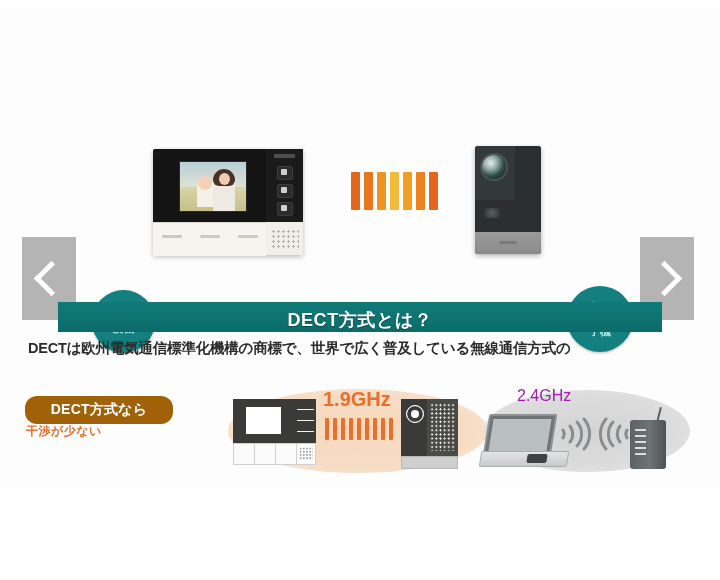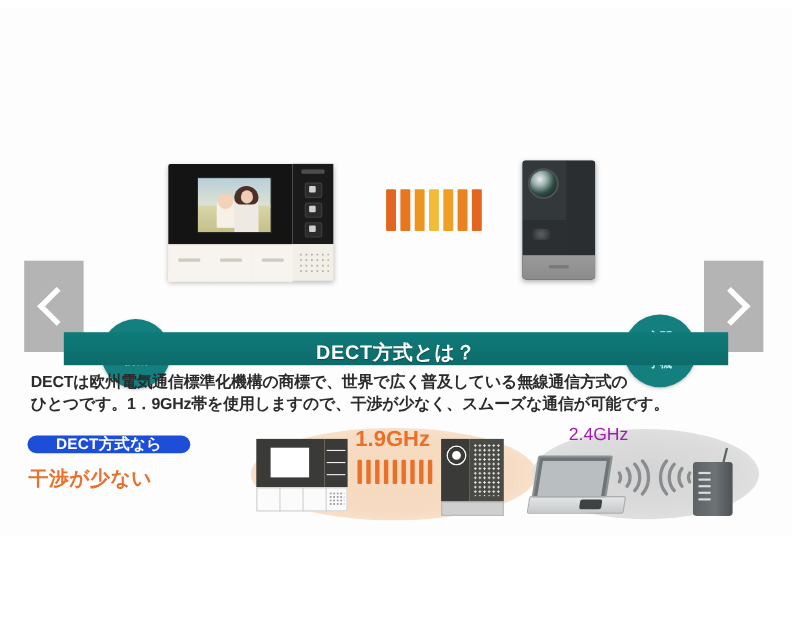--- a/index.html
+++ b/index.html
@@ -110,24 +110,24 @@
 
   
   .diagram{position:absolute;left:0;top:385px;width:720px;height:100px;}
 
   .ell-orange{position:absolute;left:228px;top:4px;width:260px;height:84px;border-radius:50%;
     background:radial-gradient(ellipse at 50% 50%,#f7d9be 0%,#f6dcc3 60%,#fbeade 100%);}
   .ell-gray{position:absolute;left:484px;top:5px;width:206px;height:82px;border-radius:50%;
     background:radial-gradient(ellipse at 50% 50%,#d4d4d4 0%,#dcdcdc 60%,#eaeaea 100%);}
 
   
-  .pill{position:absolute;left:25px;top:11px;width:148px;height:16px;border-radius:12px;
-    background:#1d4ed8;display:flex;align-items:center;justify-content:center;}
+  .pill{position:absolute;left:25px;top:11px;width:148px;height:28px;border-radius:12px;
+    background:#a16207;display:flex;align-items:center;justify-content:center;}
   .pill-text{color:#ffffff;font-size:14px;font-weight:bold;letter-spacing:.2px;}
-  .pill-sub{position:absolute;left:26px;top:38px;color:#e8702a;font-size:18px;font-weight:bold;
+  .pill-sub{position:absolute;left:26px;top:38px;color:#e8702a;font-size:12px;font-weight:bold;
     letter-spacing:.5px;}
 
   
   .mini-mon{position:absolute;left:233px;top:14px;width:83px;height:66px;}
   .mini-mon .blk{position:absolute;left:0;top:0;width:62px;height:44px;background:#3a3a38;}
   .mini-mon .scr{position:absolute;left:13px;top:8px;width:35px;height:27px;background:#ffffff;}
   .mini-mon .col{position:absolute;left:62px;top:0;width:21px;height:44px;background:#3a3a38;}
   .mini-mon .col i{position:absolute;left:2px;width:17px;height:1px;background:#f2f2f2;}
   .mini-mon .wht{position:absolute;left:0;top:44px;width:83px;height:22px;background:#fbfbfb;
     border:1px solid #cfcfcf;box-sizing:border-box;}
@@ -267,21 +267,20 @@
   <div class="arrow arrow-right">
     <div class="chev r"></div>
   </div>
 
   <div class="banner">
     <div class="banner-text">DECT方式とは？</div>
   </div>
 
   <div class="para">
     <div>DECTは欧州電気通信標準化機構の商標で、世界で広く普及している無線通信方式の</div>
-    <div>ひとつです。1．9GHz帯を使用しますので、干渉が少なく、スムーズな通信が可能です。</div>
   </div>
 
   <div class="diagram">
 
     <div class="ell-orange"></div>
     <div class="ell-gray"></div>
 
     <div class="pill">
       <span class="pill-text">DECT方式なら</span>
     </div>

